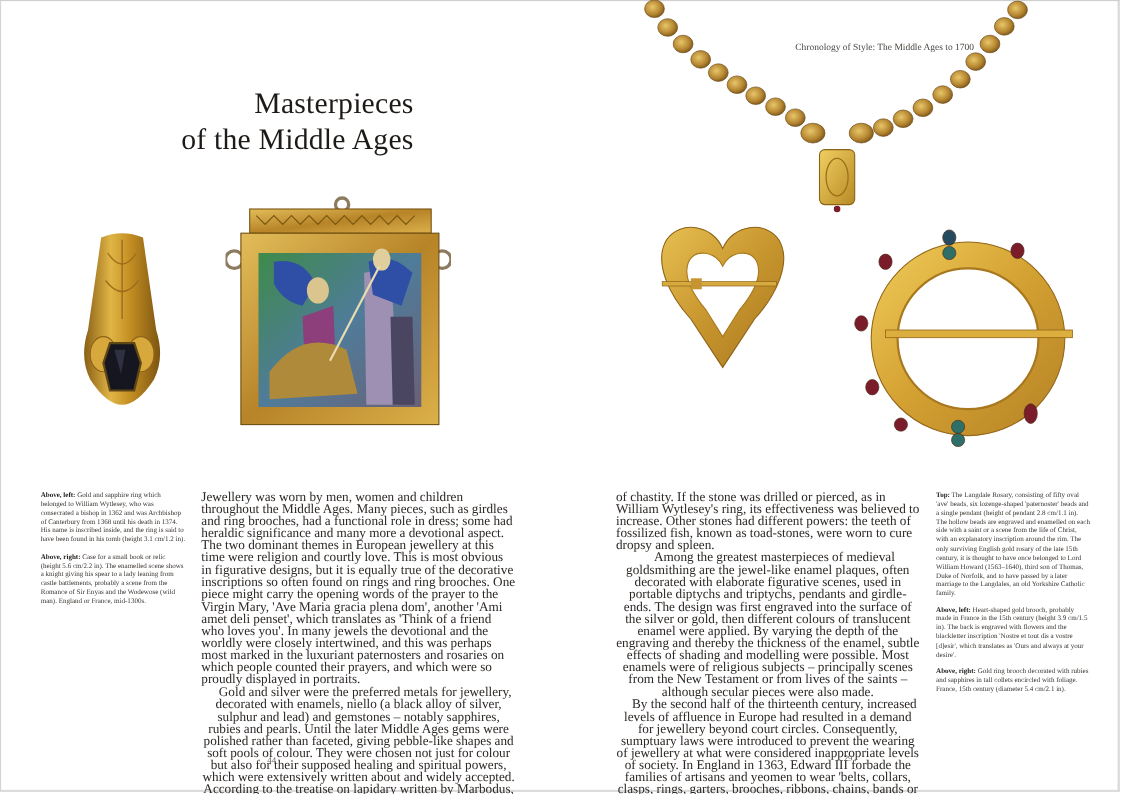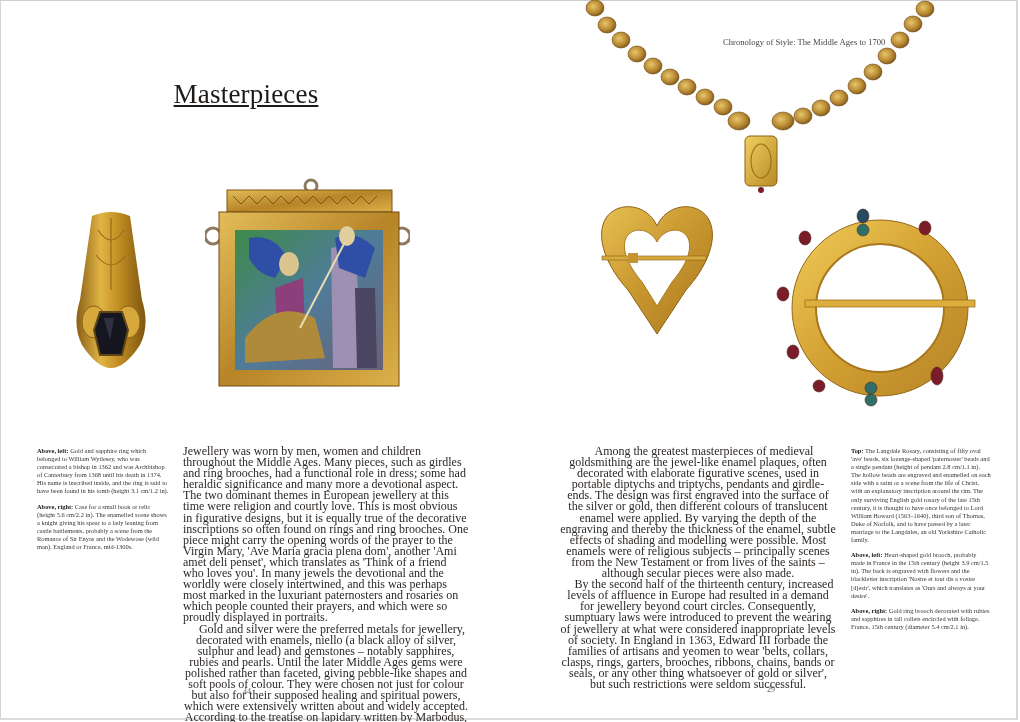--- a/index.html
+++ b/index.html
@@ -5,23 +5,23 @@
   html, body { margin:0; padding:0; }
   body { width:1020px; height:722px; background:#ffffff; position:relative; overflow:hidden;
          font-family:"DejaVu Serif", serif; color:#2a2522; }
   .frame { position:absolute; left:0; top:0; width:1018px; height:720px;
            border-top:1px solid #cfcfcf; border-left:1px solid #d4d4d4;
            border-right:2px solid #d8d8d8; border-bottom:2px solid #dcdcdc; box-sizing:border-box; }
   .page { position:absolute; top:0; height:722px; }
   .page-left { left:0; width:510px; }
   .page-right { left:510px; width:510px; }
 
-  .title { position:absolute; left:136px; top:60px; width:220px;
+  .title { position:absolute; left:156px; top:60px; width:220px;
            font-family:"Liberation Serif", serif; font-size:27px; line-height:32px;
-           color:#1e1a17; text-align:center; font-weight:normal; letter-spacing:0.2px;text-decoration:underline; }
+           color:#1e1a17; text-align:right; font-weight:normal; letter-spacing:0.2px; }
   .title span { display:block; }
 
   .running-head { position:absolute; left:723px; top:37px; font-family:"Liberation Serif", serif;
                   font-size:8.6px; color:#4a4540; white-space:nowrap; }
 
   .caption { position:absolute; font-family:"Liberation Serif", serif; font-size:6.4px;
              line-height:8.1px; color:#3a3531; }
   .caption p { margin:0 0 7px 0; }
   .caption b { font-weight:bold; color:#1e1a17; }
   .cap-left { left:37px; top:447px; width:132px; }
@@ -42,20 +42,21 @@
   .art svg { display:block; }
 </style>
 </head>
 <body>
 
 <div class="frame"></div>
 
 <div class="page page-left">
   <h1 class="title">
     <span>Masterpieces</span>
+    <span>of the Middle Ages</span>
   </h1>
 </div>
 
 <div class="art" style="left:70px; top:210px;">
   <svg width="82" height="160" viewBox="0 0 82 160">
     <defs>
       <linearGradient id="gRing" x1="0" y1="0" x2="1" y2="0">
         <stop offset="0" stop-color="#8a5f16"></stop>
         <stop offset="0.35" stop-color="#e0b545"></stop>
         <stop offset="0.6" stop-color="#c48f23"></stop>
@@ -199,20 +200,21 @@
       <ellipse cx="18" cy="152" rx="6" ry="7" fill="#7a1c2a"></ellipse>
       <ellipse cx="44" cy="186" rx="6" ry="6" fill="#7a1c2a"></ellipse>
       <ellipse cx="96" cy="188" rx="6" ry="6" fill="#2e6f6a"></ellipse>
       <ellipse cx="96" cy="200" rx="6" ry="6" fill="#2e6f6a"></ellipse>
       <ellipse cx="162" cy="176" rx="6" ry="9" fill="#7a1c2a"></ellipse>
     </g>
   </svg>
 </div>
 
 <div class="body-col col-right">
+  <p>of chastity. If the stone was drilled or pierced, as in William Wytlesey's ring, its effectiveness was believed to increase. Other stones had different powers: the teeth of fossilized fish, known as toad-stones, were worn to cure dropsy and spleen.</p>
   <p class="indent">Among the greatest masterpieces of medieval goldsmithing are the jewel-like enamel plaques, often decorated with elaborate figurative scenes, used in portable diptychs and triptychs, pendants and girdle-ends. The design was first engraved into the surface of the silver or gold, then different colours of translucent enamel were applied. By varying the depth of the engraving and thereby the thickness of the enamel, subtle effects of shading and modelling were possible. Most enamels were of religious subjects – principally scenes from the New Testament or from lives of the saints – although secular pieces were also made.</p>
   <p class="indent">By the second half of the thirteenth century, increased levels of affluence in Europe had resulted in a demand for jewellery beyond court circles. Consequently, sumptuary laws were introduced to prevent the wearing of jewellery at what were considered inappropriate levels of society. In England in 1363, Edward III forbade the families of artisans and yeomen to wear 'belts, collars, clasps, rings, garters, brooches, ribbons, chains, bands or seals, or any other thing whatsoever of gold or silver', but such restrictions were seldom successful.</p>
 </div>
 
 <div class="caption cap-right">
   <p><b>Top:</b><span> The Langdale Rosary, consisting of fifty oval 'ave' beads, six lozenge-shaped 'paternoster' beads and a single pendant (height of pendant 2.8 cm/1.1 in). The hollow beads are engraved and enamelled on each side with a saint or a scene from the life of Christ, with an explanatory inscription around the rim. The only surviving English gold rosary of the late 15th century, it is thought to have once belonged to Lord William Howard (1563–1640), third son of Thomas, Duke of Norfolk, and to have passed by a later marriage to the Langdales, an old Yorkshire Catholic family.</span></p>
   <p><b>Above, left:</b><span> Heart-shaped gold brooch, probably made in France in the 15th century (height 3.9 cm/1.5 in). The back is engraved with flowers and the blackletter inscription 'Nostre et tout dis a vostre [d]esir', which translates as 'Ours and always at your desire'.</span></p>
   <p><b>Above, right:</b><span> Gold ring brooch decorated with rubies and sapphires in tall collets encircled with foliage. France, 15th century (diameter 5.4 cm/2.1 in).</span></p>
 </div>
 

